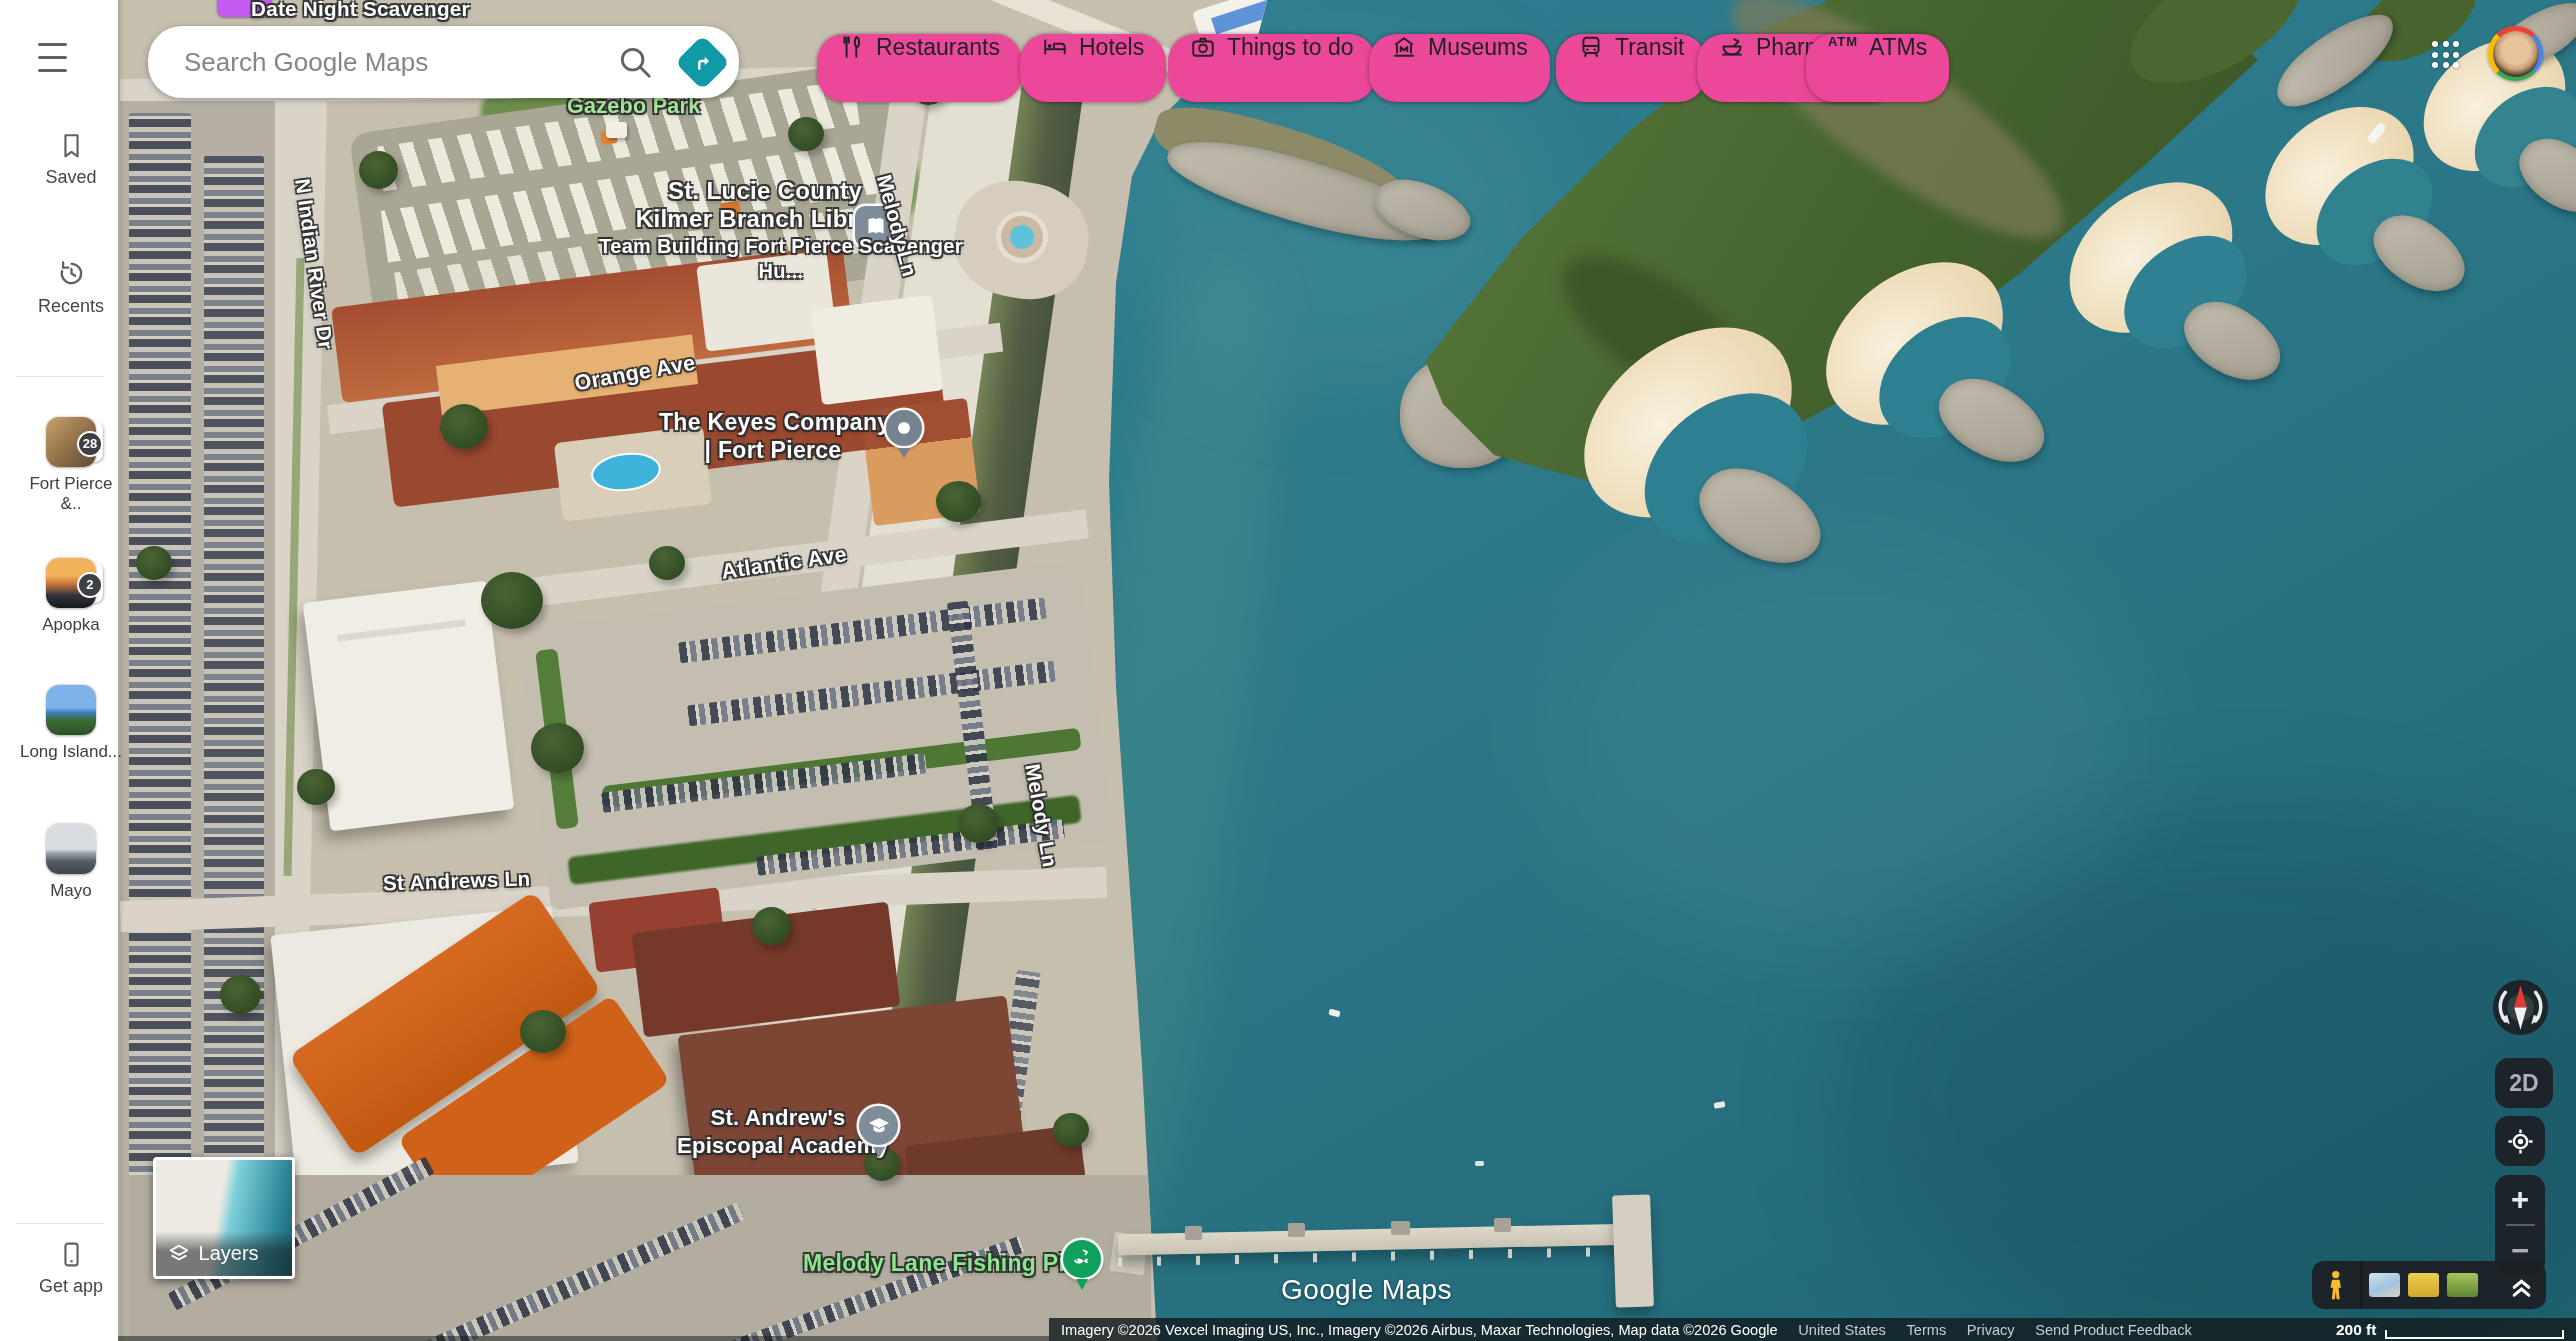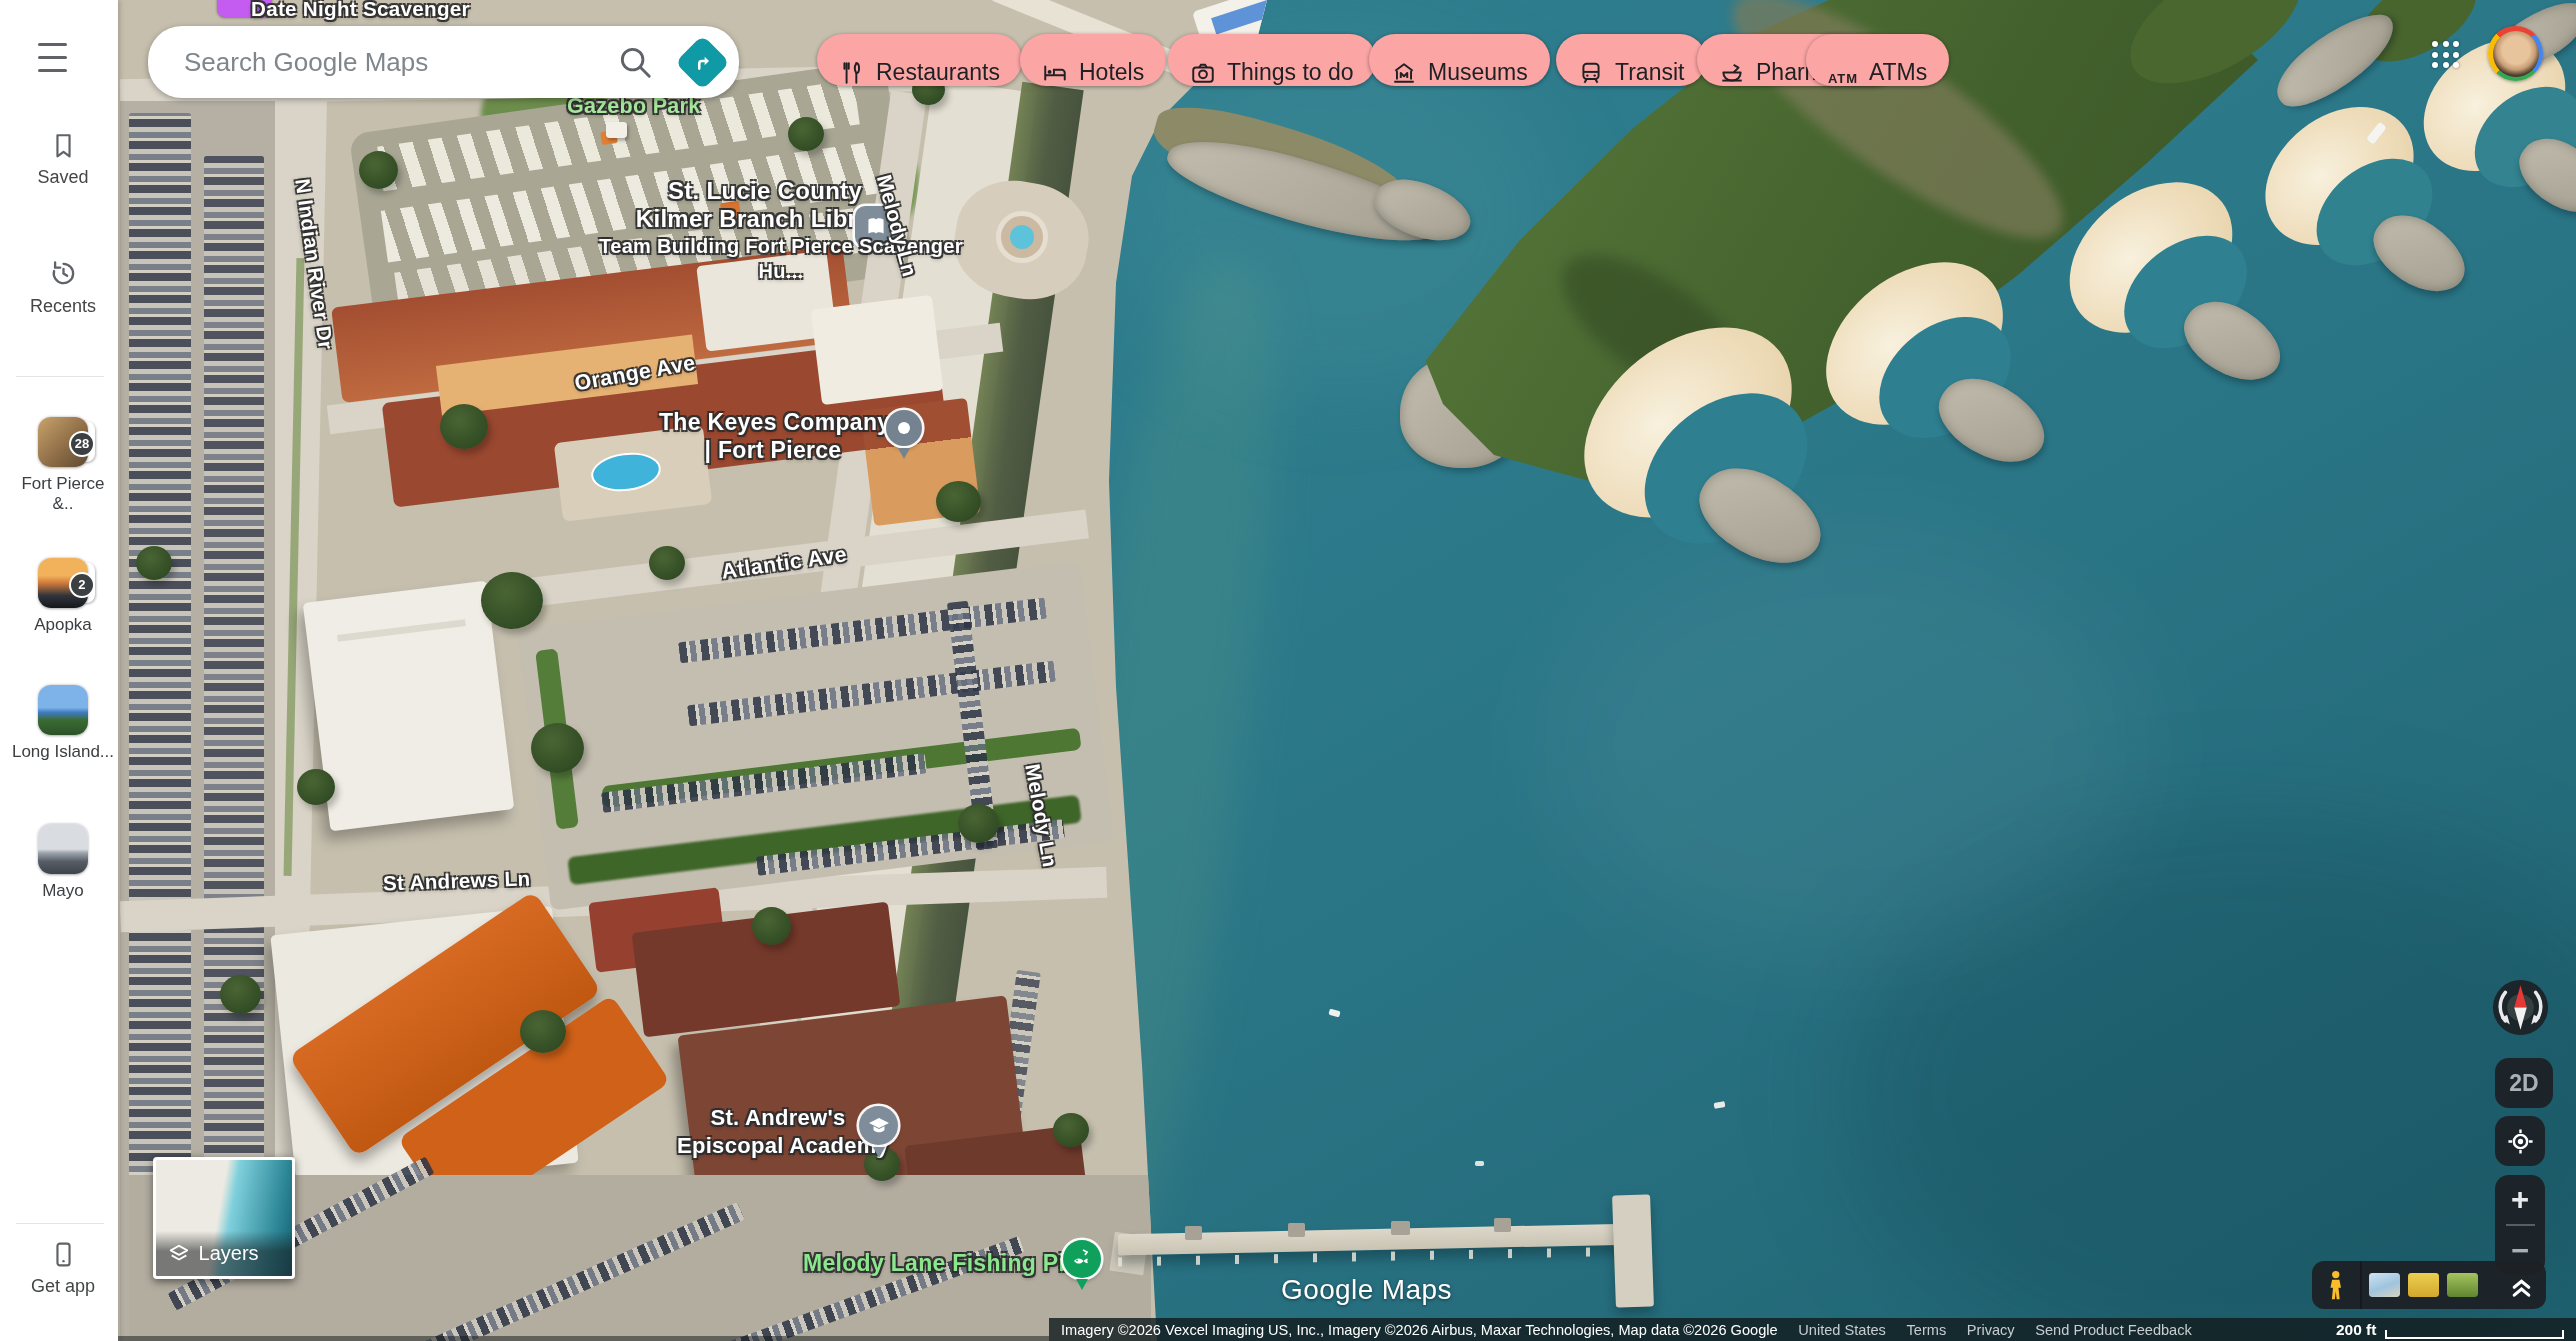--- a/index.html
+++ b/index.html
@@ -29,38 +29,38 @@
   .pin .c { border-radius:50%; display:flex; align-items:center; justify-content:center;
     box-shadow:0 0 0 2.6px rgba(255,255,255,.95), 0 2.6px 5.2px rgba(0,0,0,.4); }
   .pin .tail { position:absolute; left:50%; transform:translateX(-50%); width:0; height:0;
     border-left:6.9px solid transparent; border-right:6.9px solid transparent; }
 
   
   #searchpill { position:absolute; left:148px; top:26px; width:591px; height:72px; background:#fff; border-radius:34px;
     box-shadow:0 1.7px 6px rgba(0,0,0,.32); display:flex; align-items:center; padding:0 17px 0 36px; z-index:12; }
   #searchpill input { flex:1; border:none; outline:none; font-size:26px; color:#202124; font-family:"Liberation Sans",sans-serif; background:transparent; }
   #searchpill input::placeholder { color:#80868b; }
-  .chip { position:absolute; top:34px; height:52px; background:#fca5a5; border-radius:27.5px; display:inline-flex; align-items:flex-end;
+  .chip { position:absolute; top:34px; height:68px; background:#ec4899; border-radius:27.5px; display:inline-flex; align-items:flex-start;
     gap:11px; padding:0 22px; font-size:23px; color:#202124; font-weight:500; box-shadow:0 0.9px 4.3px rgba(0,0,0,.4); z-index:12; white-space:nowrap; }
   .chip svg { flex:0 0 auto; }
   #appsgrid { position:absolute; left:2432px; top:41px; width:27.5px; height:27.5px; display:grid;
     grid-template-columns:repeat(3,1fr); gap:4.3px; z-index:12; filter:drop-shadow(0 0.9px 1.7px rgba(0,0,0,.5)); }
   #appsgrid i { width:6px; height:6px; border-radius:50%; background:#fff; }
   #avatar { position:absolute; left:2488px; top:26px; width:55px; height:55px; border-radius:50%; z-index:12;
     background:conic-gradient(from -45deg, #ea4335 0 25%, #4285f4 0 50%, #34a853 0 75%, #fbbc04 0 100%);
     display:flex; align-items:center; justify-content:center; box-shadow:0 0.9px 3.4px rgba(0,0,0,.4); }
   #avatar .ph { width:46px; height:46px; border-radius:50%;
     background:radial-gradient(circle at 50% 42%, #e8c49c 0 38%, #c79d74 55%, #4a3a2e 72%, #2b2420 100%); }
 
   
   #sidebar { position:absolute; left:0; top:0; width:118px; height:1341px; background:#fff; z-index:20;
     box-shadow:1.7px 0 5.2px rgba(0,0,0,.18); }
   #hamburger { position:absolute; left:38px; top:43px; width:34px; height:29px; display:flex; flex-direction:column; justify-content:space-between; cursor:pointer; }
   #hamburger i { display:block; width:29px; height:3.4px; background:#5f6368; border-radius:1.7px; }
-  .sb-item { position:absolute; left:4px; width:118px; display:flex; flex-direction:column; align-items:center; gap:6.9px; color:#444746; font-size:18px; cursor:pointer; text-align:center; }
+  .sb-item { position:absolute; left:12px; width:118px; display:flex; flex-direction:column; align-items:center; gap:6.9px; color:#444746; font-size:18px; cursor:pointer; text-align:center; }
   .thumb { width:50px; height:50px; border-radius:13px; position:relative; box-shadow:0 0.9px 2.6px rgba(0,0,0,.35); }
   .thumb .stack { position:absolute; right:-6.9px; top:4.3px; width:13.7px; height:41px; background:#fff; border-radius:0 8.6px 8.6px 0;
     box-shadow:0.9px 0.9px 2.6px rgba(0,0,0,.3); z-index:-1; }
   .badge { position:absolute; right:-6.9px; top:13.7px; min-width:26px; height:26px; border-radius:13px; background:#3c4043;
     border:2.6px solid #fff; color:#fff; font-size:13px; font-weight:700; display:flex; align-items:center; justify-content:center; padding:0 3.4px; }
   .place-label { font-size:17px; color:#3c4043; line-height:1.18; max-width:105px; }
   .sb-div { position:absolute; left:15.5px; width:88px; height:0.9px; background:#e4e4e4; }
 
   
   .ctl { position:absolute; background:rgba(30,33,37,.94); border-radius:13.7px; z-index:14; display:flex; align-items:center; justify-content:center; cursor:pointer; }

